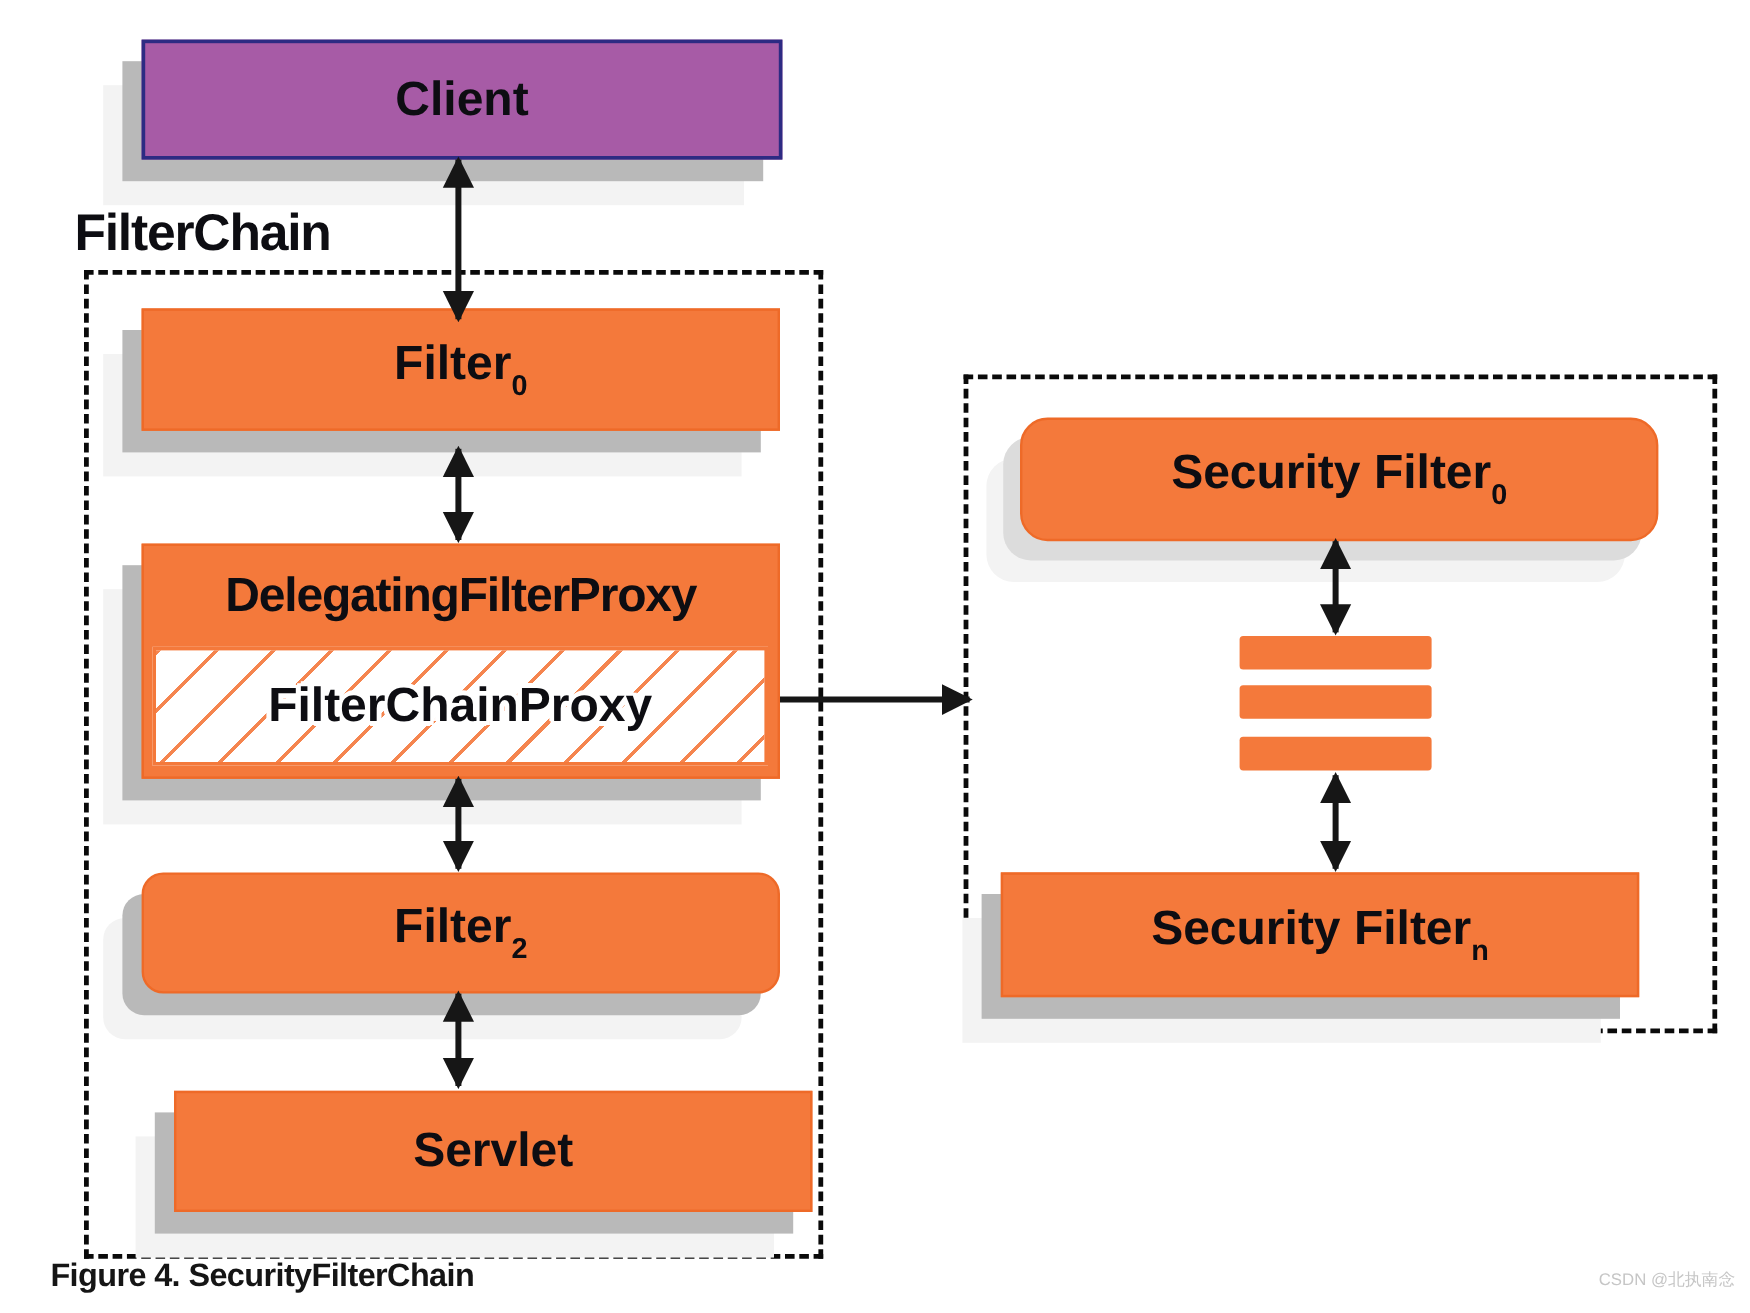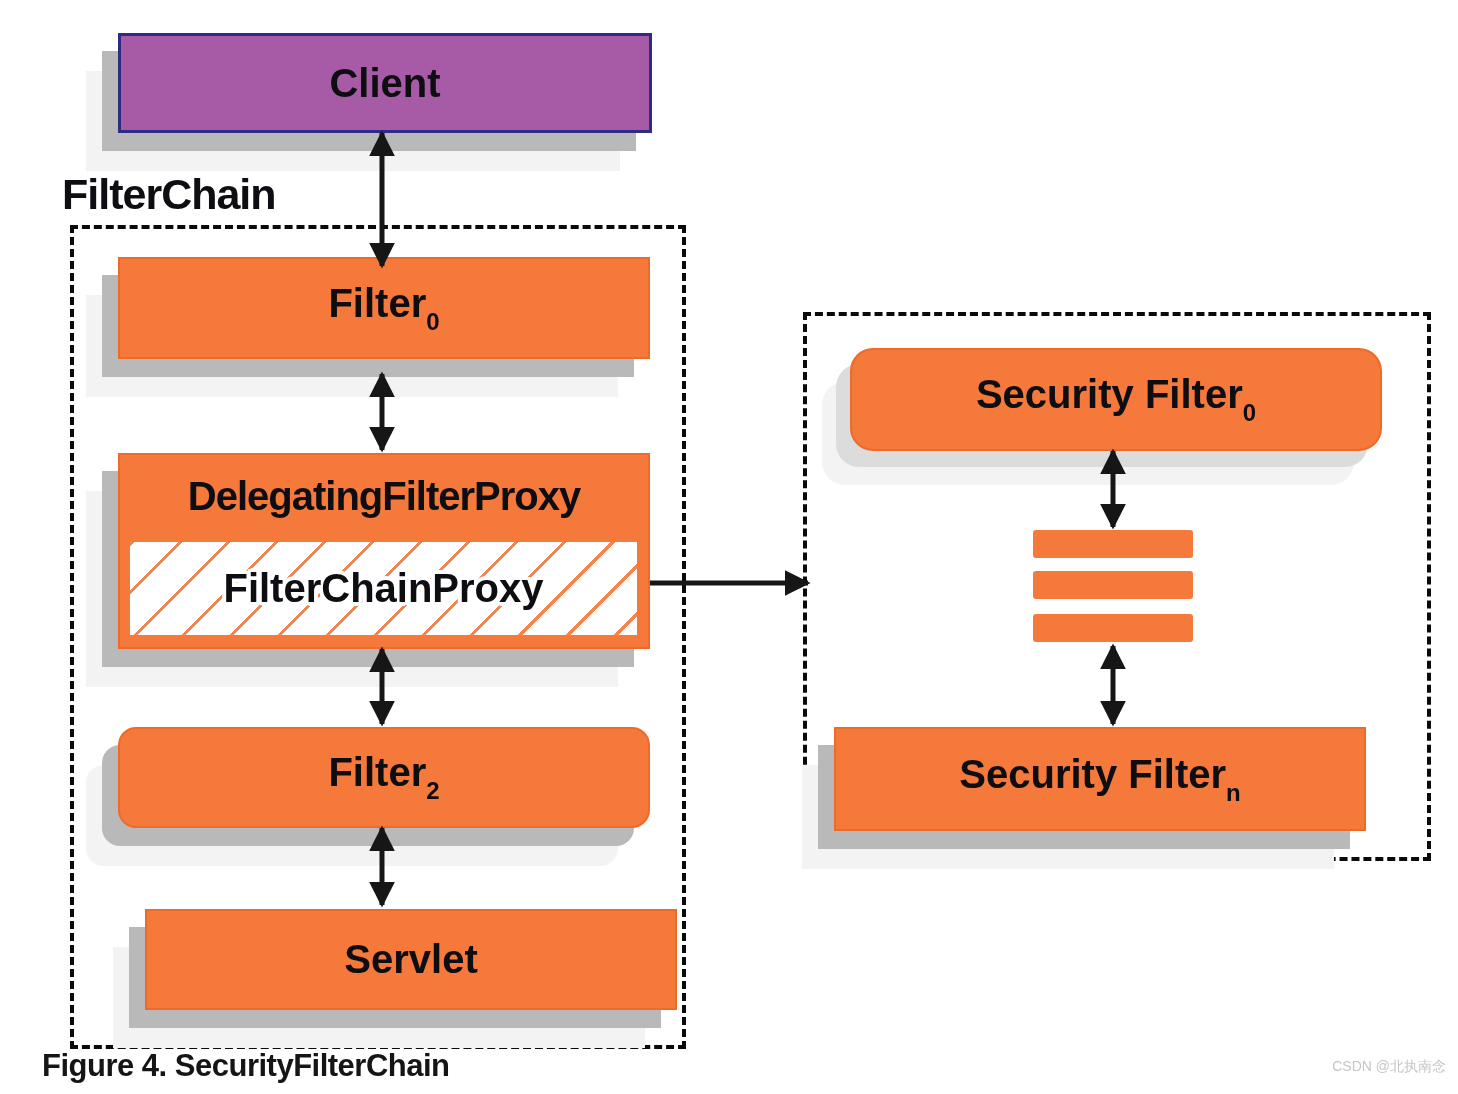--- a/index.html
+++ b/index.html
@@ -58,21 +58,21 @@
   }
   .halo{
     text-shadow:-3px -3px 0 #fff,3px -3px 0 #fff,-3px 3px 0 #fff,3px 3px 0 #fff,
                 -4px 0 0 #fff,4px 0 0 #fff,0 -4px 0 #fff,0 4px 0 #fff;
   }
   .bar{
     position:absolute;left:1033px;width:160px;height:28px;
     background:var(--box-orange);border-radius:3px;
   }
   #caption{
-    position:absolute;left:42px;top:1048px;font-size:31px;font-weight:bold;
+    position:absolute;left:42px;top:1048px;font-size:27px;font-weight:bold;
     color:var(--caption-black);letter-spacing:-0.5px;
   }
   #watermark{
     position:absolute;right:12px;top:1058px;font-size:14px;
     color:var(--watermark-gray);font-weight:normal;
   }
   #arrows{position:absolute;left:0;top:0;pointer-events:none;}
   #arrows line{stroke:var(--arrow-black);stroke-width:5;}
   #arrows marker path{fill:var(--arrow-black);}
 </style>

